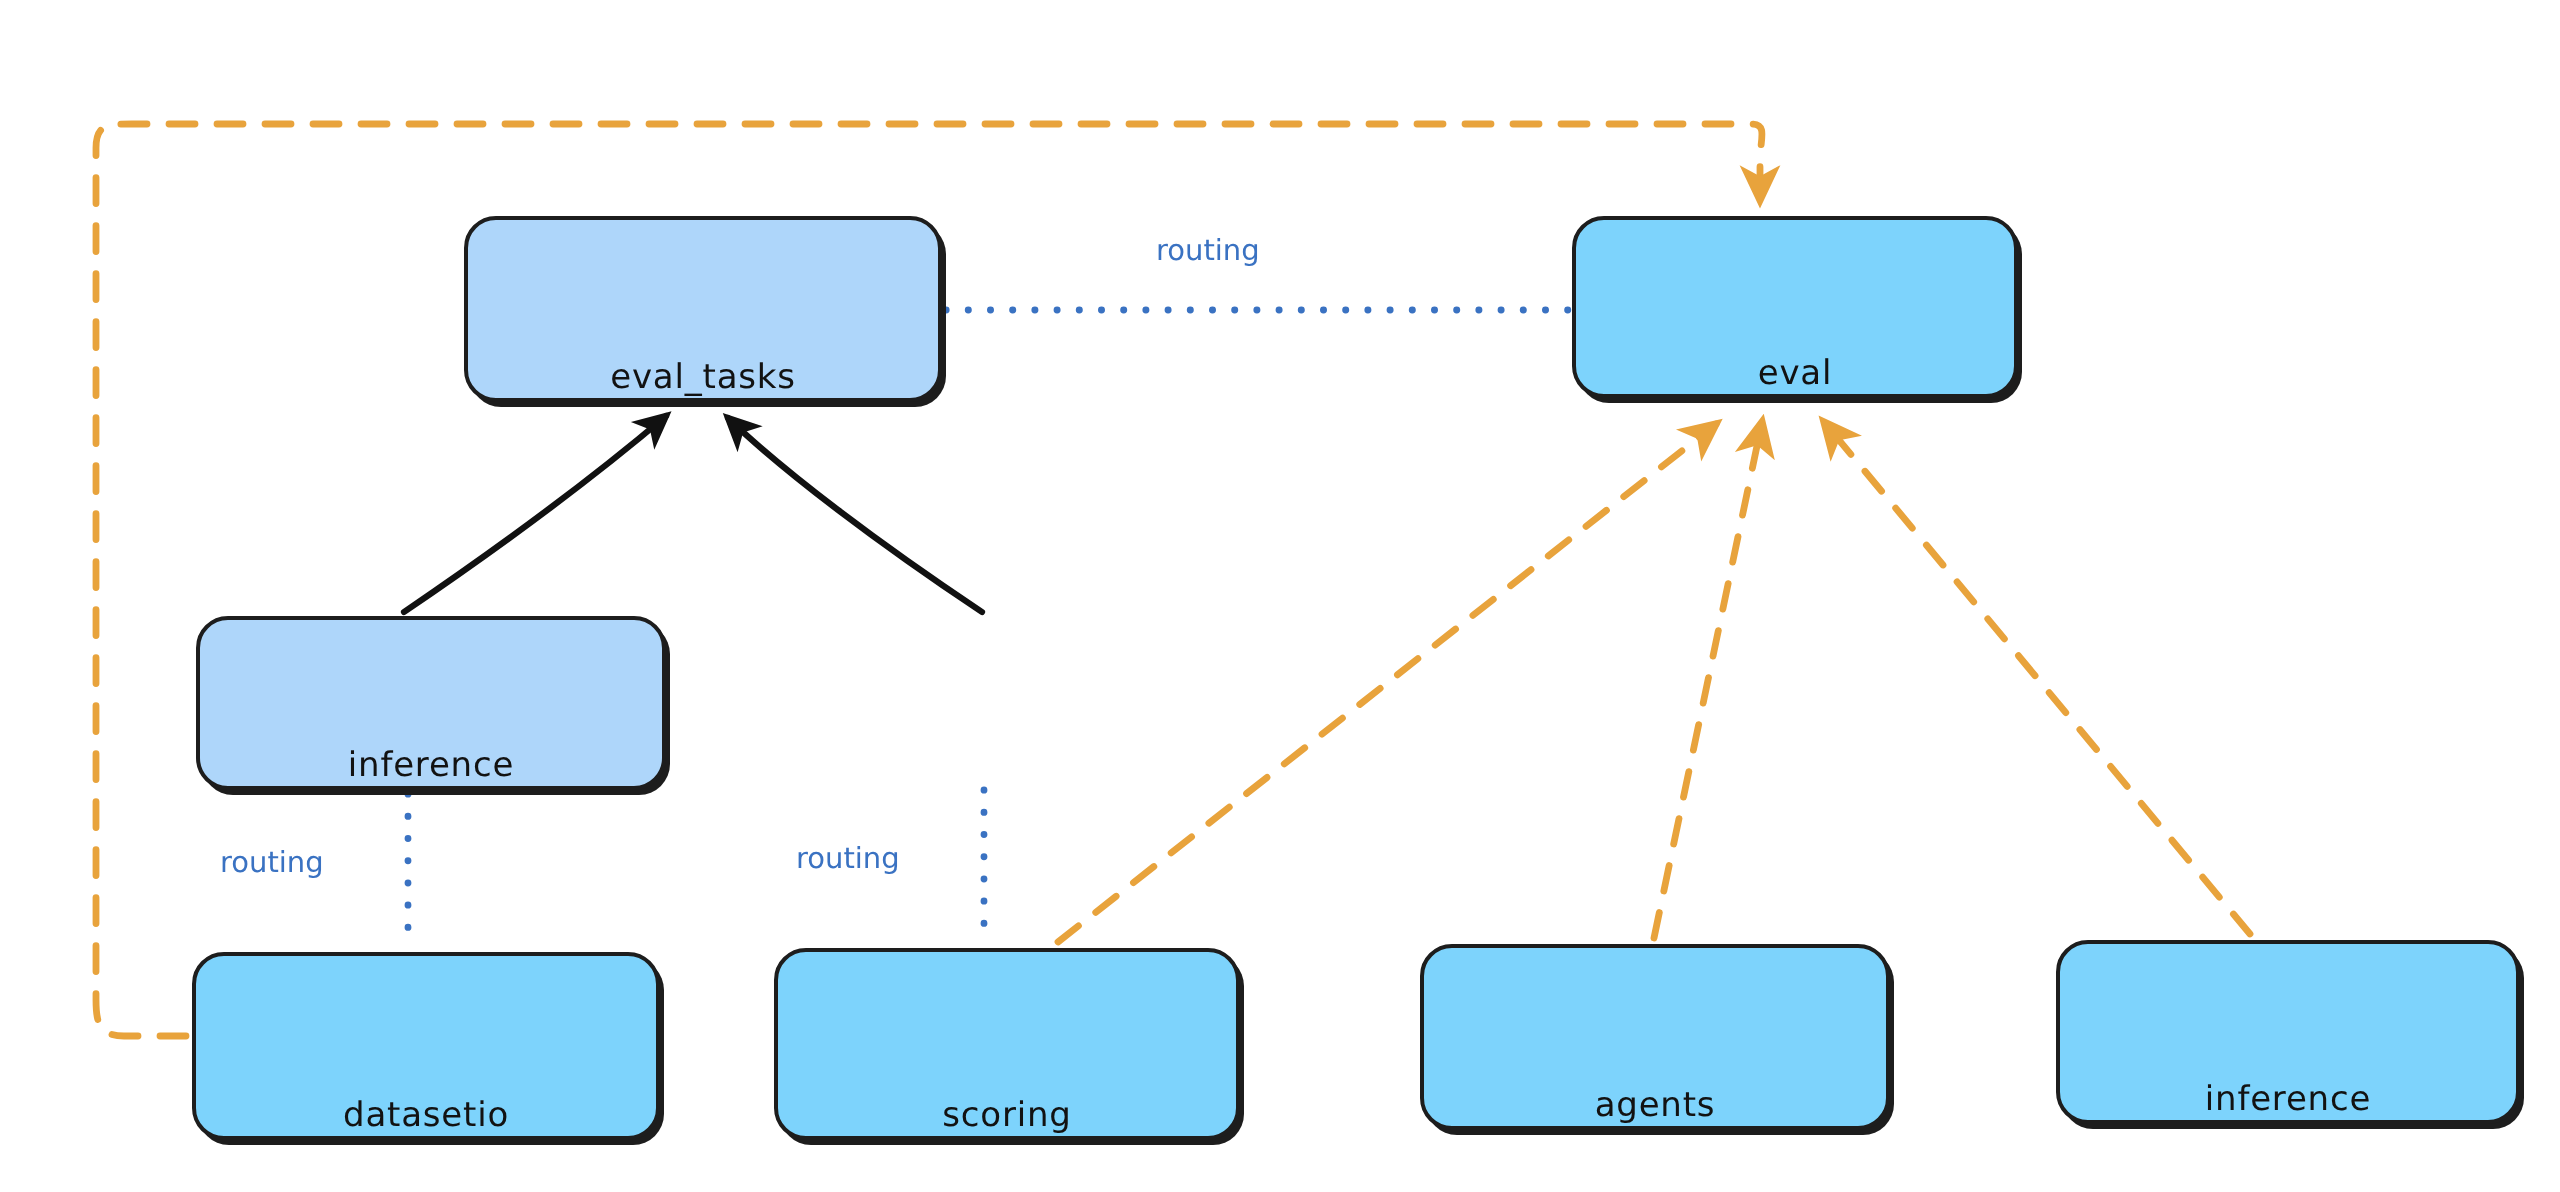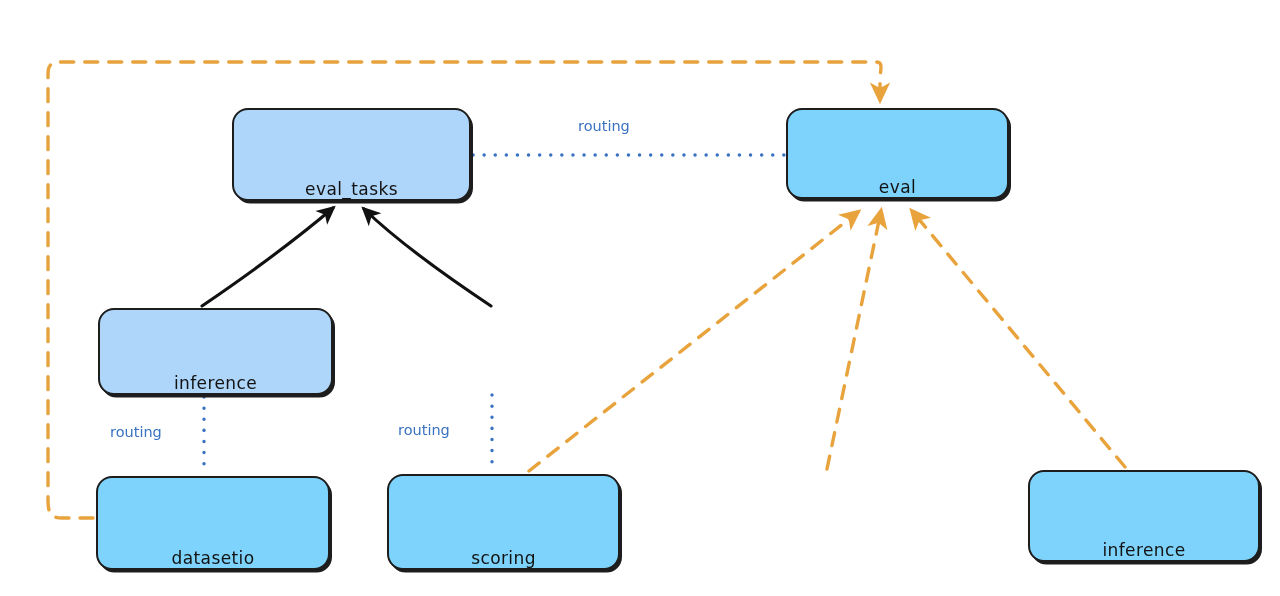--- a/index.html
+++ b/index.html
@@ -126,20 +126,23 @@
 
 
   <div class="node node-provider" style="left:387px; top:474px; width:233px; height:96px;">
     <span class="node-label">scoring</span>
   </div>
 
   <div class="node node-provider" style="left:96px; top:476px; width:234px; height:94px;">
     <span class="node-label">datasetio</span>
   </div>
 
+  <div class="node node-provider" style="left:710px; top:472px; width:235px; height:93px;">
+    <span class="node-label">agents</span>
+  </div>
 
   <div class="node node-provider" style="left:1028px; top:470px; width:232px; height:92px;">
     <span class="node-label">inference</span>
   </div>
 
   <div class="edge-label" style="left:578px; top:118px;">routing</div>
 
   <div class="edge-label" style="left:110px; top:424px;">routing</div>
 
   <div class="edge-label" style="left:398px; top:422px;">routing</div>

